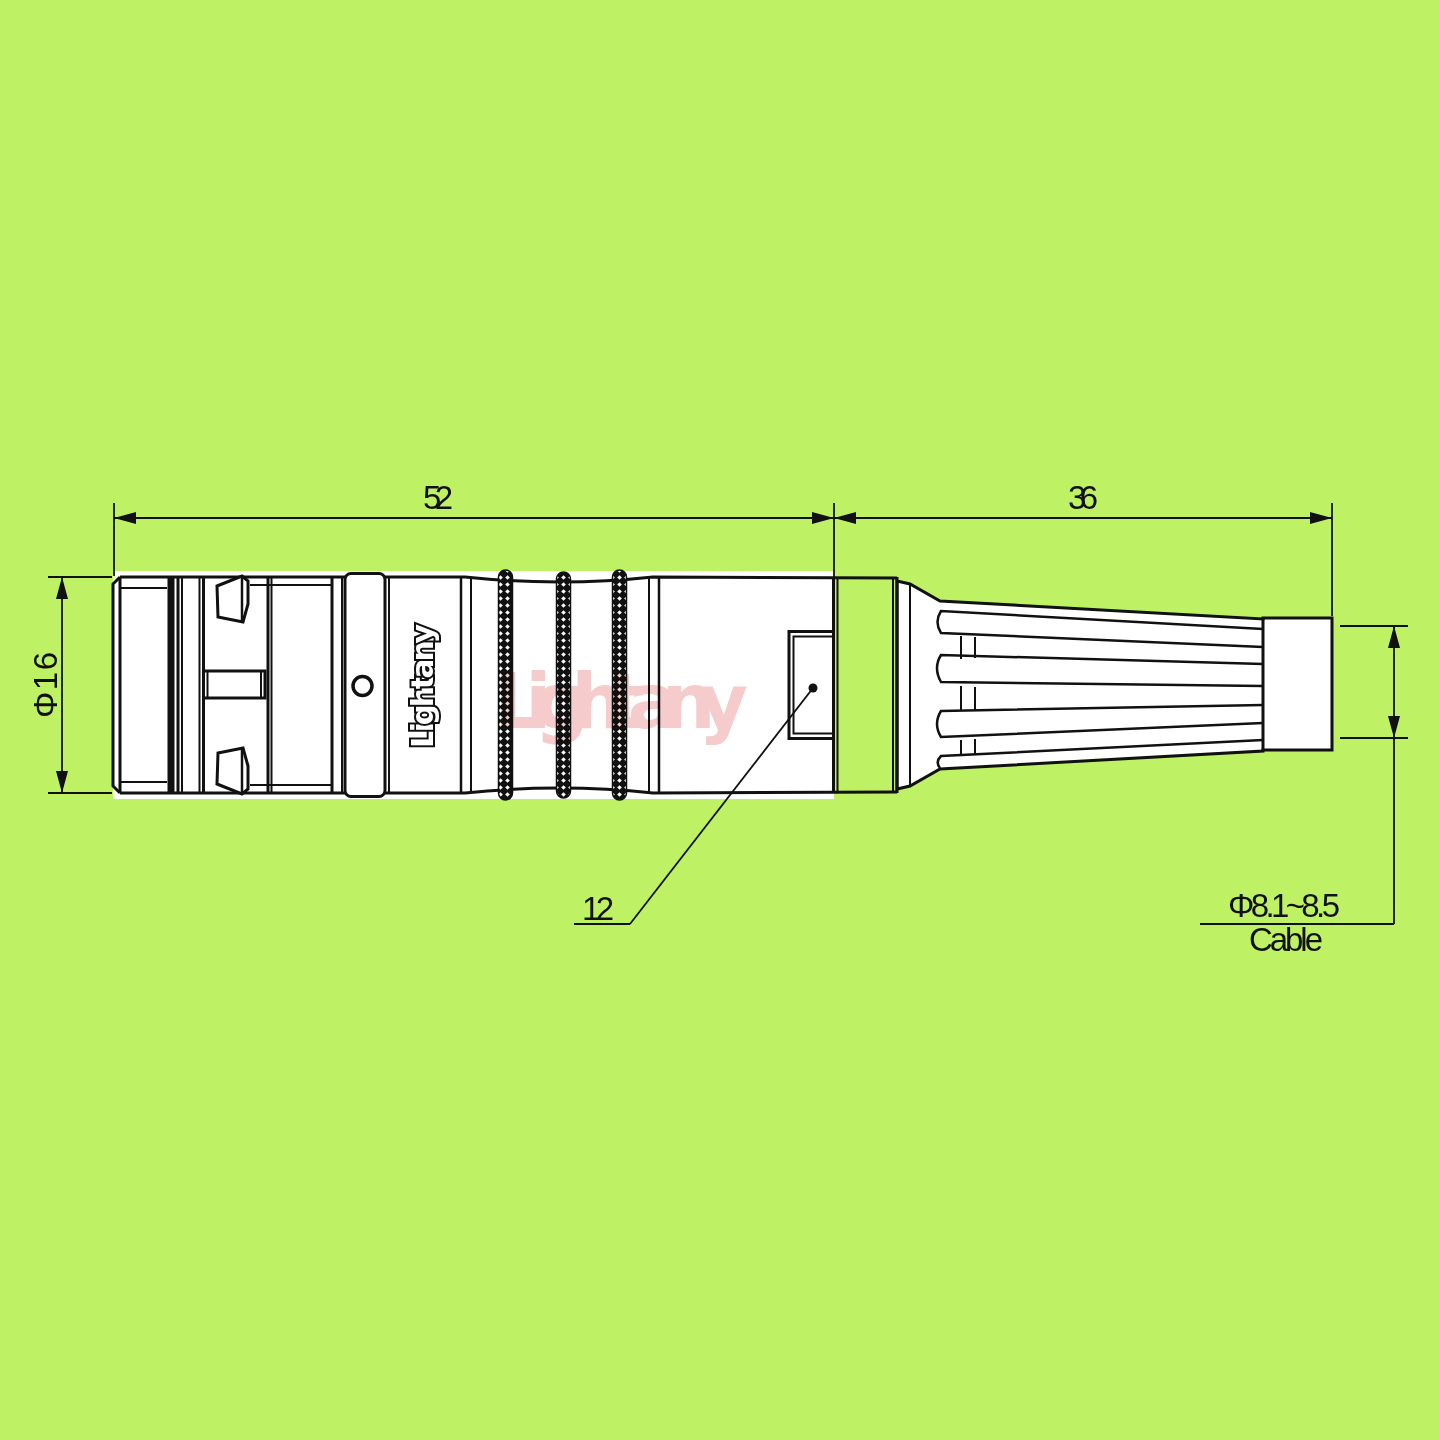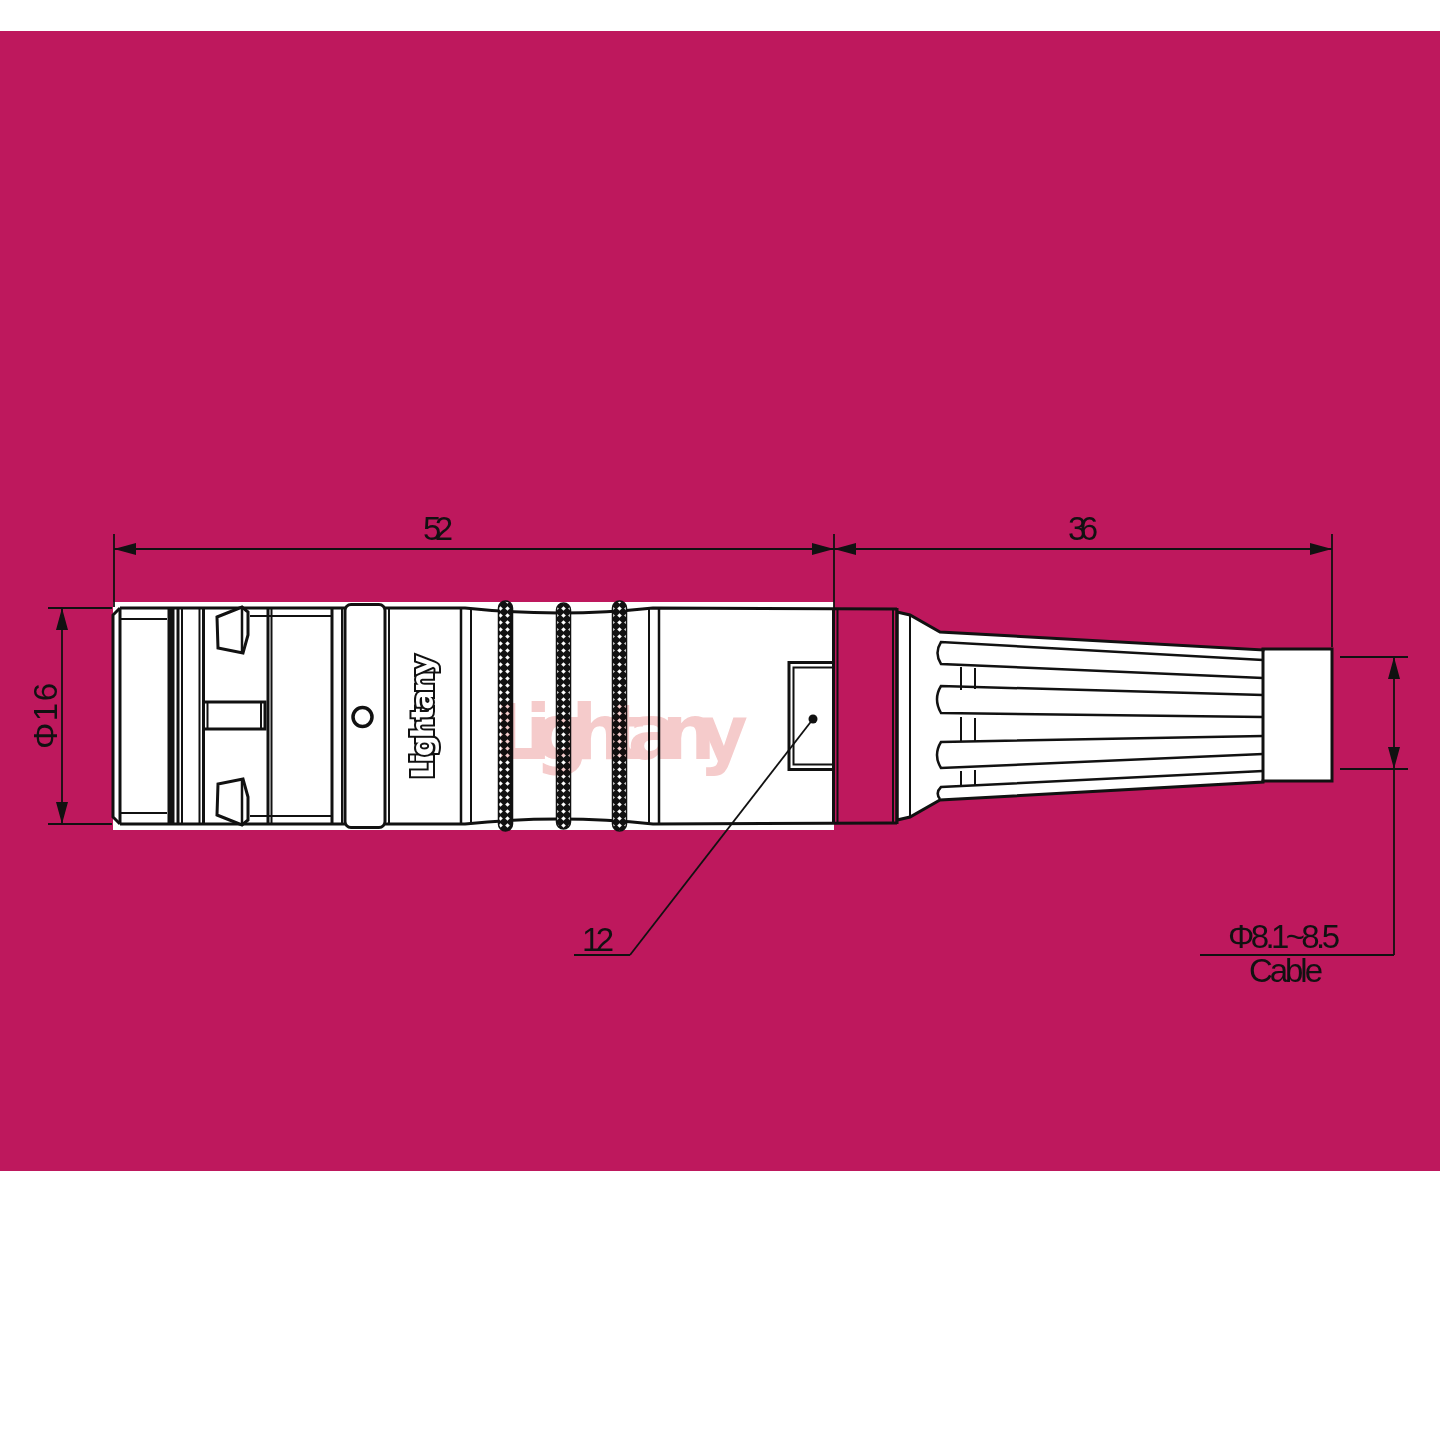--- a/index.html
+++ b/index.html
@@ -1,16 +1,16 @@
 <!DOCTYPE html>
 <html><head>
 <meta charset="utf-8">
 <style>
   html,body{margin:0;padding:0;background:#ffffff;}
-  .canvas{position:relative;width:1440px;height:1140px;background:#be185d;overflow:hidden;margin-top:31px;}
+  .canvas{position:relative;width:1440px;height:1440px;background:#bef264;overflow:hidden;}
   svg{display:block;}
   .dim-text{font-family:"Liberation Sans", sans-serif;font-size:33px;fill:#111;}
   .brand-text{font-family:"DejaVu Sans", sans-serif;font-weight:bold;font-size:30px;
               fill:#ffffff;stroke:#111;stroke-width:4px;paint-order:stroke;letter-spacing:2px;}
   .watermark{font-family:"DejaVu Sans", sans-serif;font-weight:bold;font-size:76px;
              fill:#e05c5c;opacity:0.32;mix-blend-mode:multiply;letter-spacing:2px;}
   .ink{stroke:#111;fill:none;}
 </style>
 </head>
 <body>

